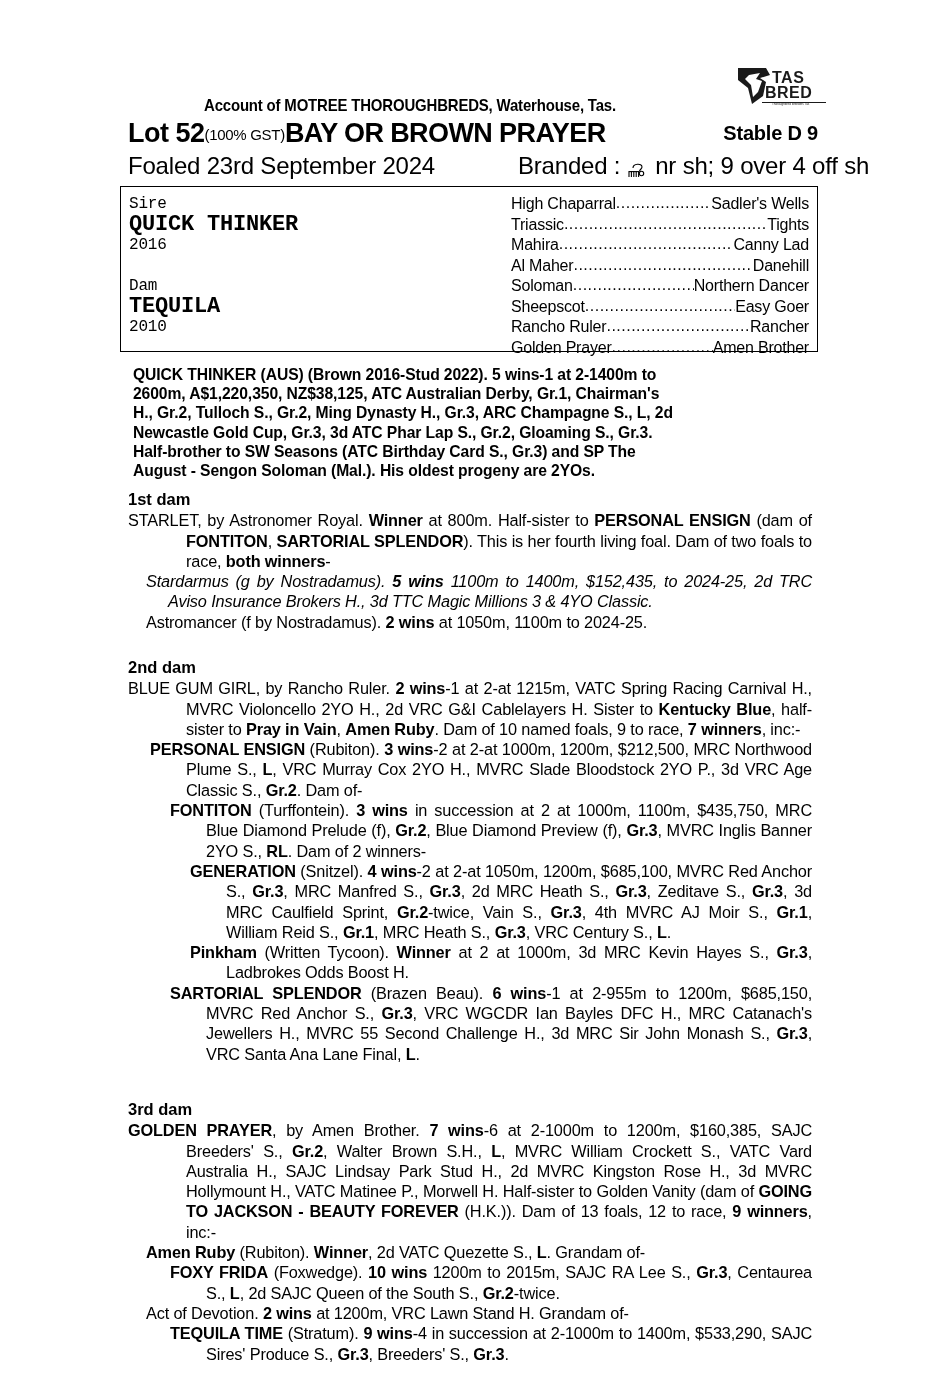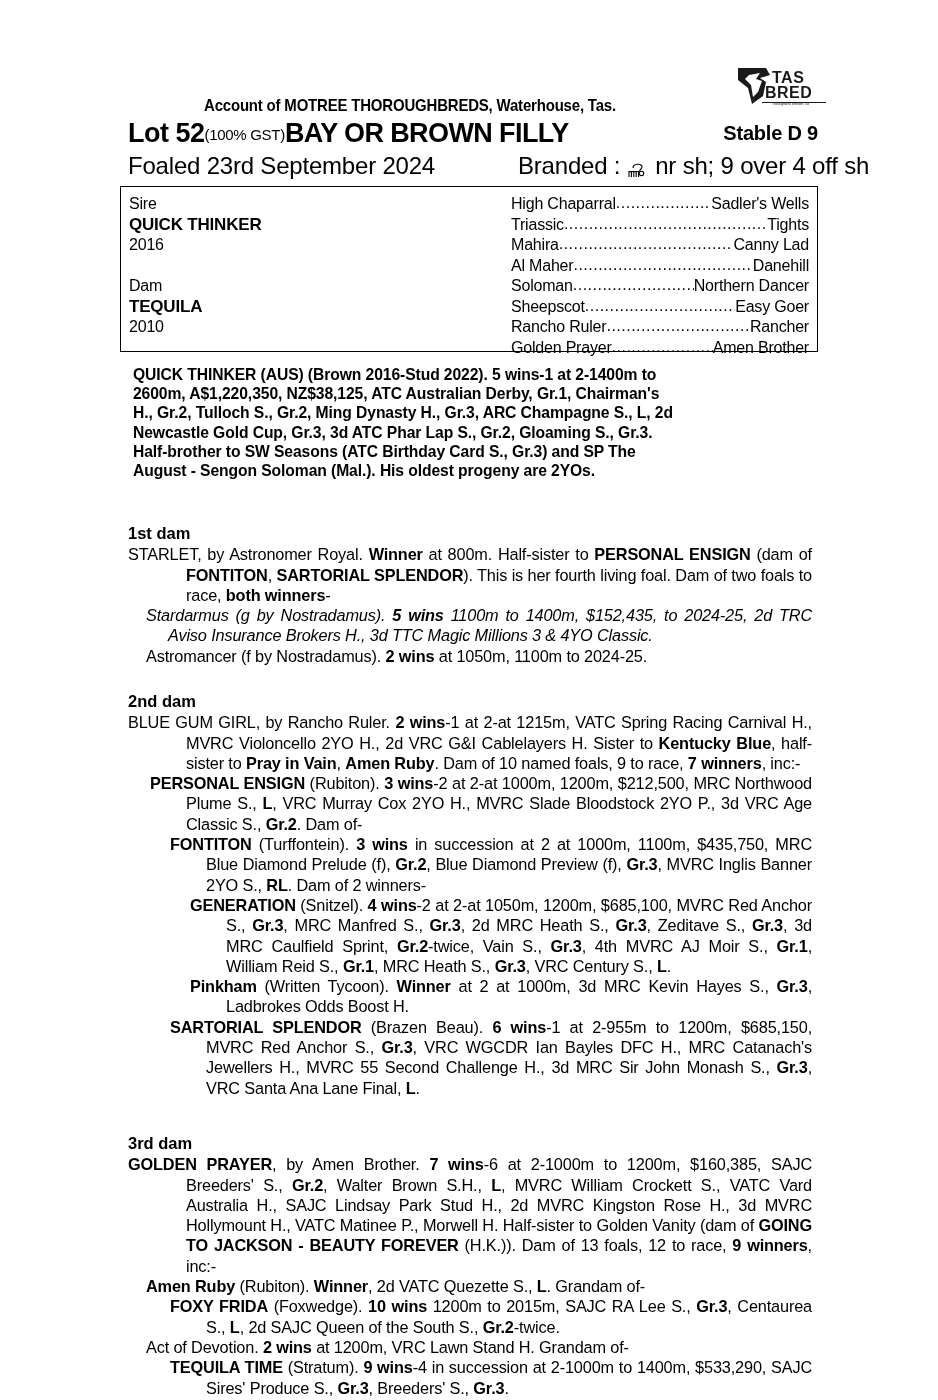--- a/index.html
+++ b/index.html
@@ -113,27 +113,27 @@
     border: 1.6px solid #000;
     box-sizing: border-box;
   }
   .ped-col {
     position: absolute;
     top: 7px;
     font-size: 16px;
     letter-spacing: -0.2px;
     line-height: 20.5px;
   }
-  .ped-c1 { left: 8px;  width: 190px; }
+  .ped-c1 { left: 8px;  width: 190px; font-family: Liberation Mono, monospace; }
   .ped-c2 { left: 205px; width: 180px; }
   .ped-c3 { left: 390px; width: 298px; }
 
   .ped-name {
     font-weight: bold;
-    font-size: 17px;
+    font-size: 22px;
     letter-spacing: -0.2px;
   }
   .ped-spacer { height: 20.5px; }
 
   .leader-row {
     display: flex;
     align-items: flex-end;
     line-height: 20.5px;
     white-space: nowrap;
     overflow: hidden;
@@ -170,21 +170,20 @@
   }
   .sire-summary > span { display: block; }
 
   
   .section {
     position: absolute;
     left: 128px;
     width: 684px;
     font-size: 16.3px;
     line-height: 20.3px;
-    margin-top: 34px;
   }
   .sec-head {
     font-weight: bold;
     font-size: 16.5px;
     margin-bottom: 1px;
   }
   .entry {
     text-align: justify;
     text-justify: inter-word;
     letter-spacing: -0.15px;
@@ -214,21 +213,21 @@
       <text x="36" y="17" font-family="Liberation Sans, sans-serif" font-size="16" font-weight="bold" fill="#1a1a1a" letter-spacing="0.5">TAS</text>
       <text x="29" y="32" font-family="Liberation Sans, sans-serif" font-size="16" font-weight="bold" fill="#1a1a1a" letter-spacing="0.5">BRED</text>
       <line x1="26" y1="36.5" x2="90" y2="36.5" stroke="#1a1a1a" stroke-width="1"></line>
       <text x="36" y="39" font-family="Liberation Sans, sans-serif" font-size="3" fill="#1a1a1a">Thoroughbred Breeders Tas</text>
     </svg>
   </div>
 
   <div class="account-line">Account of MOTREE THOROUGHBREDS, Waterhouse, Tas.</div>
 
   <div class="lot-row">
-    <span class="lot-no">Lot 52</span><span class="gst">(100% GST)</span><span class="lot-title">BAY OR BROWN FILLY</span>
+    <span class="lot-no">Lot 52</span><span class="gst">(100% GST)</span><span class="lot-title">BAY OR BROWN PRAYER</span>
     <span class="stable">Stable D 9</span>
   </div>
 
   <div class="foaled-row">
     <span>Foaled 23rd September 2024</span>
     <span class="branded">
       <span>Branded :</span>
       <span class="brand-glyph">
         <svg width="22" height="17" viewBox="0 0 22 17" xmlns="http://www.w3.org/2000/svg">
           <path d="M6 7 C6 2.5, 15 2, 15 6 C15 8, 12.5 8.5, 12.5 10.5" fill="none" stroke="#000" stroke-width="1.1"></path>

